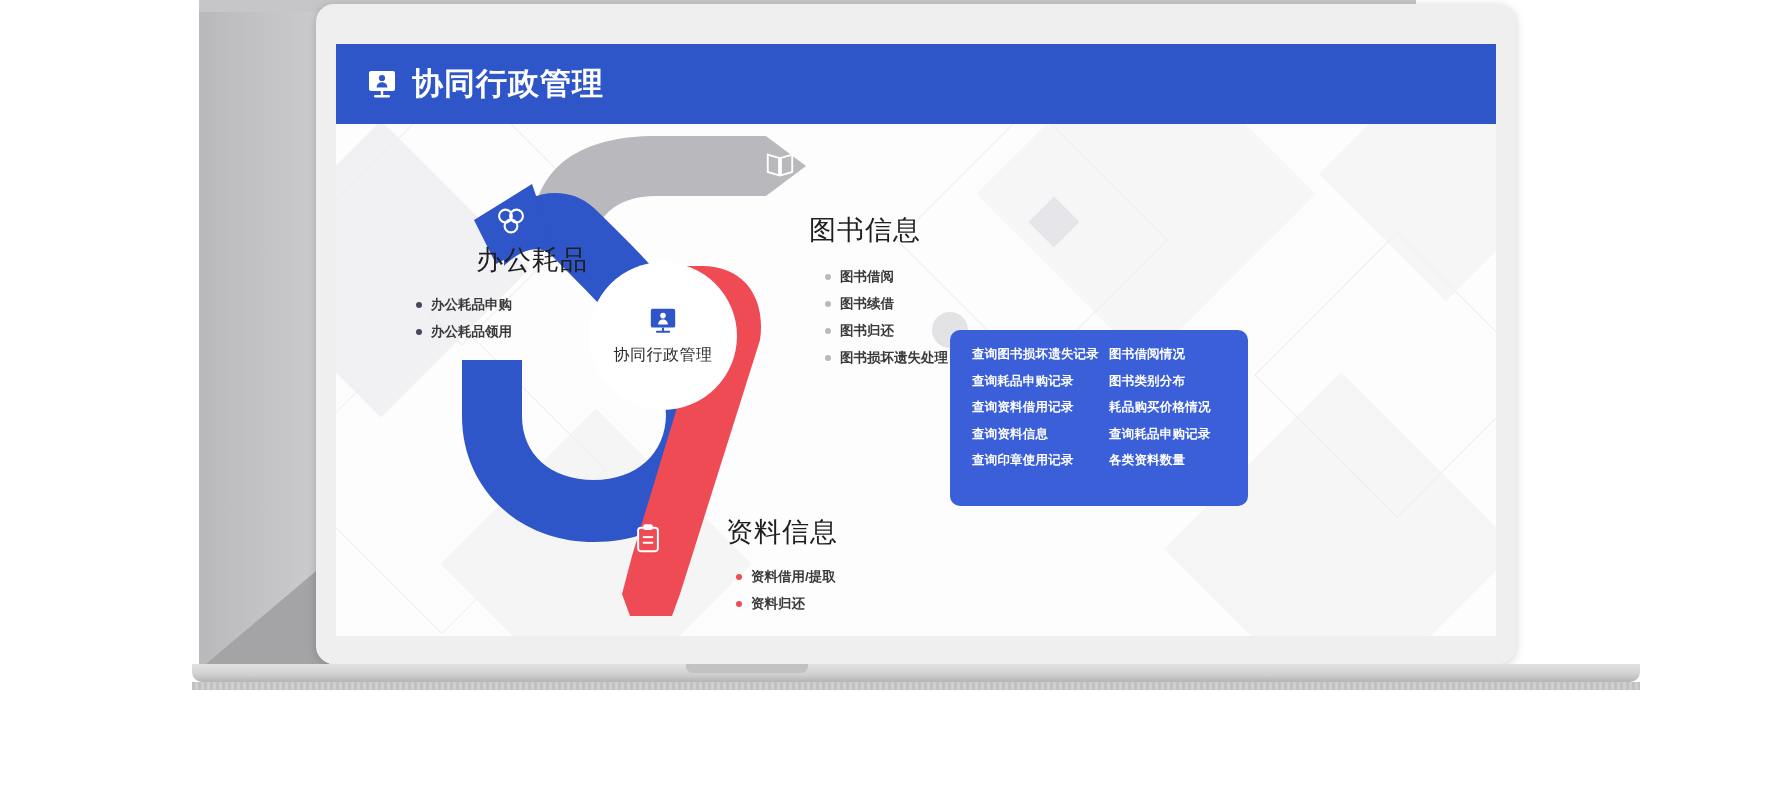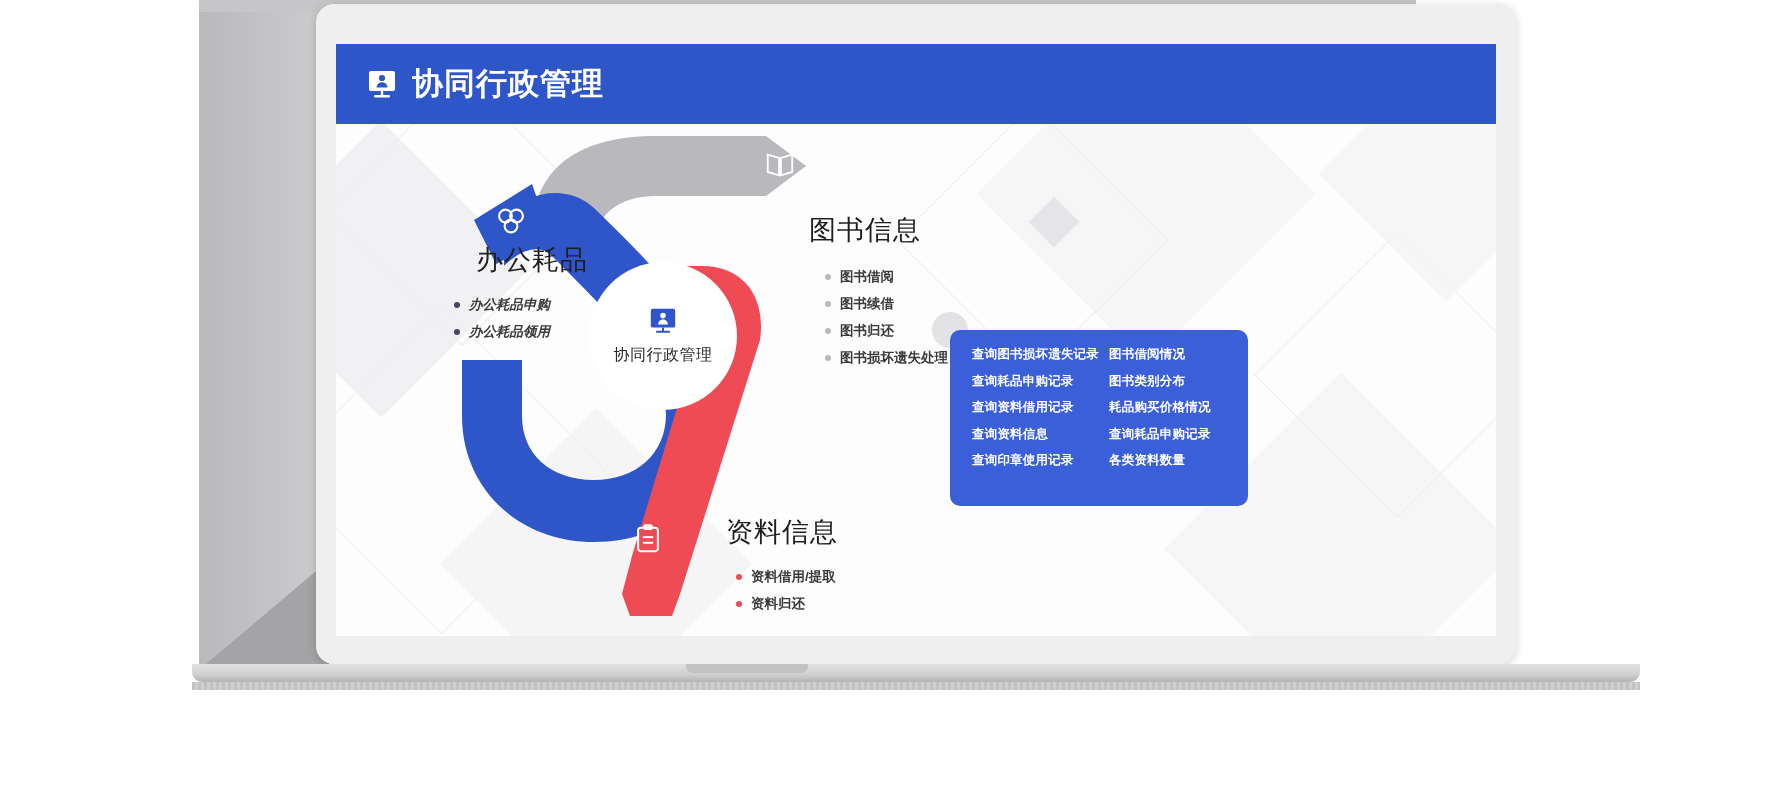--- a/index.html
+++ b/index.html
@@ -186,21 +186,21 @@
   .bullet.grey { background: #b9b9bd; }
   .bullet.red  { background: #ef4b55; }
 
   #branch-office {
     position: absolute;
     left: 22px; top: 118px;
     width: 230px;
     text-align: right;
   }
   #branch-office .branch-title { display: block; margin-bottom: 18px; }
-  #branch-office .branch-list li { justify-content: center; padding-left: 58px; font-style: italic; }
+  #branch-office .branch-list li { justify-content: flex-start; padding-left: 58px; }
 
   #branch-book {
     position: absolute;
     left: 473px; top: 88px;
     width: 280px;
   }
   #branch-book .branch-title { display: block; margin-bottom: 20px; }
   #branch-book .branch-list li { padding-left: 16px; font-family: Liberation Mono, monospace; }
 
   #branch-doc {

